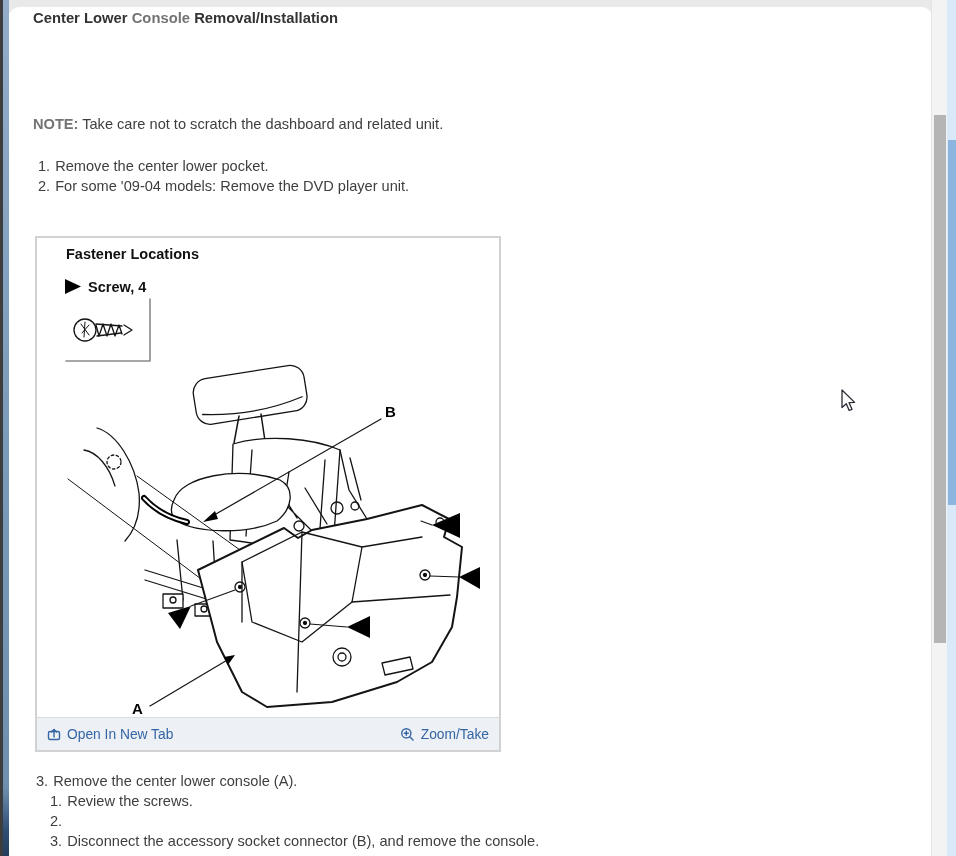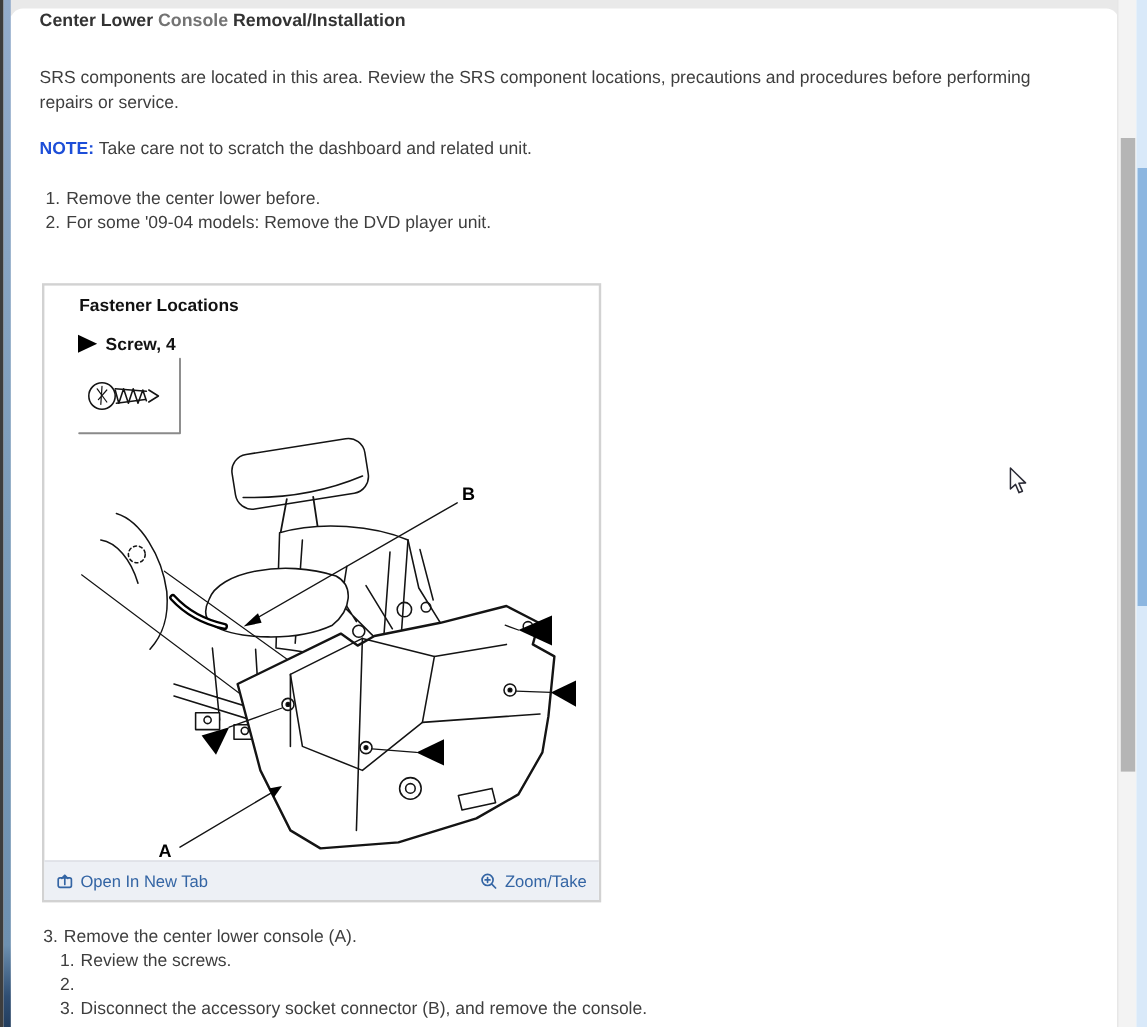--- a/index.html
+++ b/index.html
@@ -22,21 +22,21 @@
   
   .osb-track { position:absolute; left:947px; top:0; width:9px; height:856px; background:#d9e9f9; }
   .osb-thumb { position:absolute; left:948px; top:140px; width:8px; height:365px; background:#8cb6e0; }
 
   
   .content { position:absolute; left:9px; top:7px; width:923px; height:849px; }
   .title   { position:absolute; left:24px; top:3px; font-size:14.8px; font-weight:700; color:#333; }
   .title .lnk { color:#737373; }
   .intro   { position:absolute; left:24px; top:48px; width:868px; font-size:14.6px; line-height:21px; }
   .note    { position:absolute; left:24px; top:109px; font-size:14.6px; }
-  .note b  { color:#1d4ed8; }
+  .note b  { color:#737373; }
   .steps   { position:absolute; left:29px; top:149px; font-size:14.6px; line-height:20px; }
   .step-row { display:flex; gap:5px; }
   .after   { position:absolute; left:27px; top:764px; font-size:14.6px; line-height:20px; }
   .substeps { margin-left:14px; }
 
   
   .figure { position:absolute; left:26px; top:229px; width:466px; height:516px;
             border:2px solid #d2d2d2; background:#fff;text-decoration:underline; }
   .fig-canvas { position:absolute; left:0; top:0; width:462px; height:483px; }
   .fig-footer { position:absolute; left:0; bottom:0; width:462px; height:29px; background:#edf0f5;
@@ -54,28 +54,27 @@
 
   <div class="top-bar"></div>
   <div class="card"></div>
   <div class="edge-dark"></div>
   <div class="edge-blue"></div>
 
   <div class="content">
 
     <div class="title"><span>Center Lower </span><span class="lnk">Console</span><span> Removal/Installation</span></div>
 
-    <div class="intro">SRS components are located in this area. Review the SRS component locations, precautions and procedures before performing repairs or service.</div>
 
     <div class="note"><b>NOTE:</b><span> Take care not to scratch the dashboard and related unit.</span></div>
 
     <div class="steps">
       <div class="step-row">
         <span>1.</span>
-        <span>Remove the center lower before.</span>
+        <span>Remove the center lower pocket.</span>
       </div>
       <div class="step-row">
         <span>2.</span>
         <span>For some '09-04 models: Remove the DVD player unit.</span>
       </div>
     </div>
 
     <div class="figure">
       <svg class="fig-canvas" viewBox="0 0 462 483">
         <g fill="none" stroke="#141414" stroke-width="1.3" stroke-linecap="round" stroke-linejoin="round">

